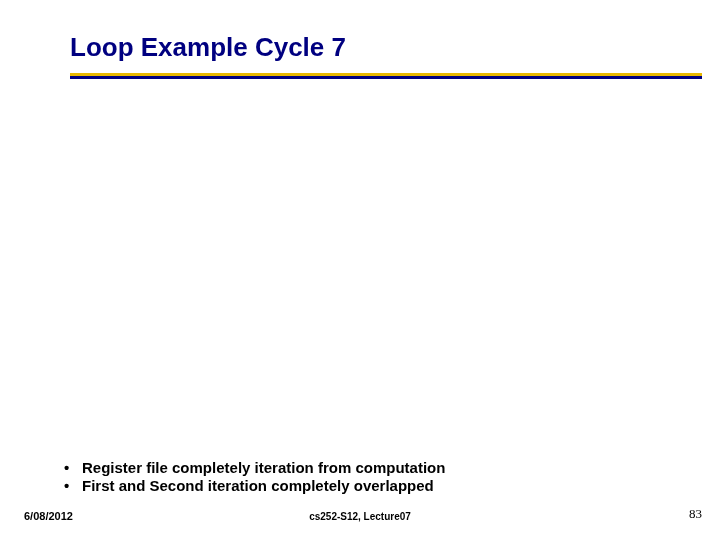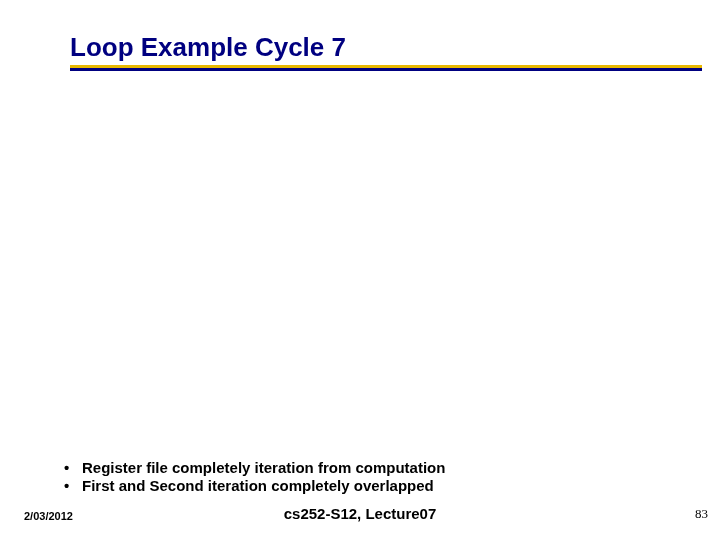--- a/index.html
+++ b/index.html
@@ -18,21 +18,21 @@
     .title-area {
       position: absolute;
       top: 32px;
       left: 70px;
       right: 30px;
     }
     .title {
       font-size: 26px;
       font-weight: bold;
       color: #000080;
-      padding-bottom: 2px;
+      padding-bottom: 10px;
     }
     .title-underline-container {
       position: relative;
       height: 6px;
       width: 632px;
     }
     .title-underline-yellow {
       position: absolute;
       top: 0;
       left: 0;
@@ -77,28 +77,28 @@
       bottom: 0;
       font-size: 11px;
       font-weight: bold;
       color: #000000;
     }
     .footer-center {
       position: absolute;
       left: 50%;
       transform: translateX(-50%);
       bottom: 0;
-      font-size: 15px;
+      font-size: 10px;
       font-weight: bold;
       color: #000000;
       white-space: nowrap;
     }
     .footer-page {
       position: absolute;
-      right: 12px;
+      right: 18px;
       bottom: 0;
       font-size: 13px;
       font-weight: normal;
       color: #000000;
       font-family: "Times New Roman", serif;
     }
   </style>
 </head>
 <body>
 
@@ -115,16 +115,16 @@
     <span class="bullet-marker">•</span>
     <span>Register file completely iteration from computation</span>
   </div>
   <div class="bullet-item">
     <span class="bullet-marker">•</span>
     <span>First and Second iteration completely overlapped</span>
   </div>
 </div>
 
 <div class="footer">
-  <div class="footer-date">2/03/2012</div>
+  <div class="footer-date">6/08/2012</div>
   <div class="footer-center">cs252-S12, Lecture07</div>
   <div class="footer-page">83</div>
 </div>
 
 </body></html>

